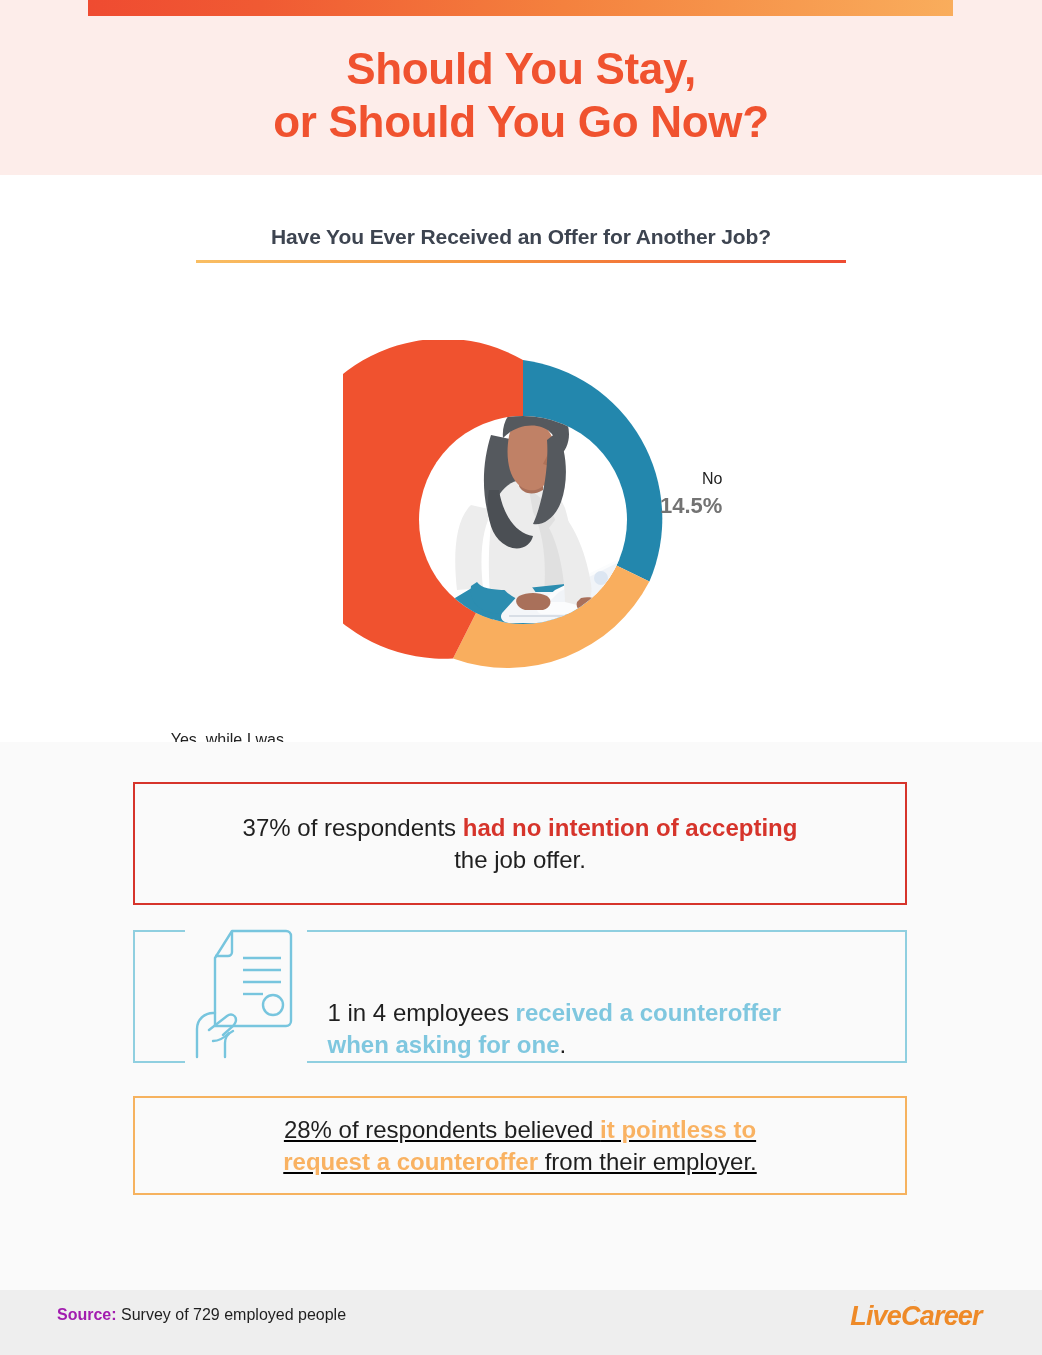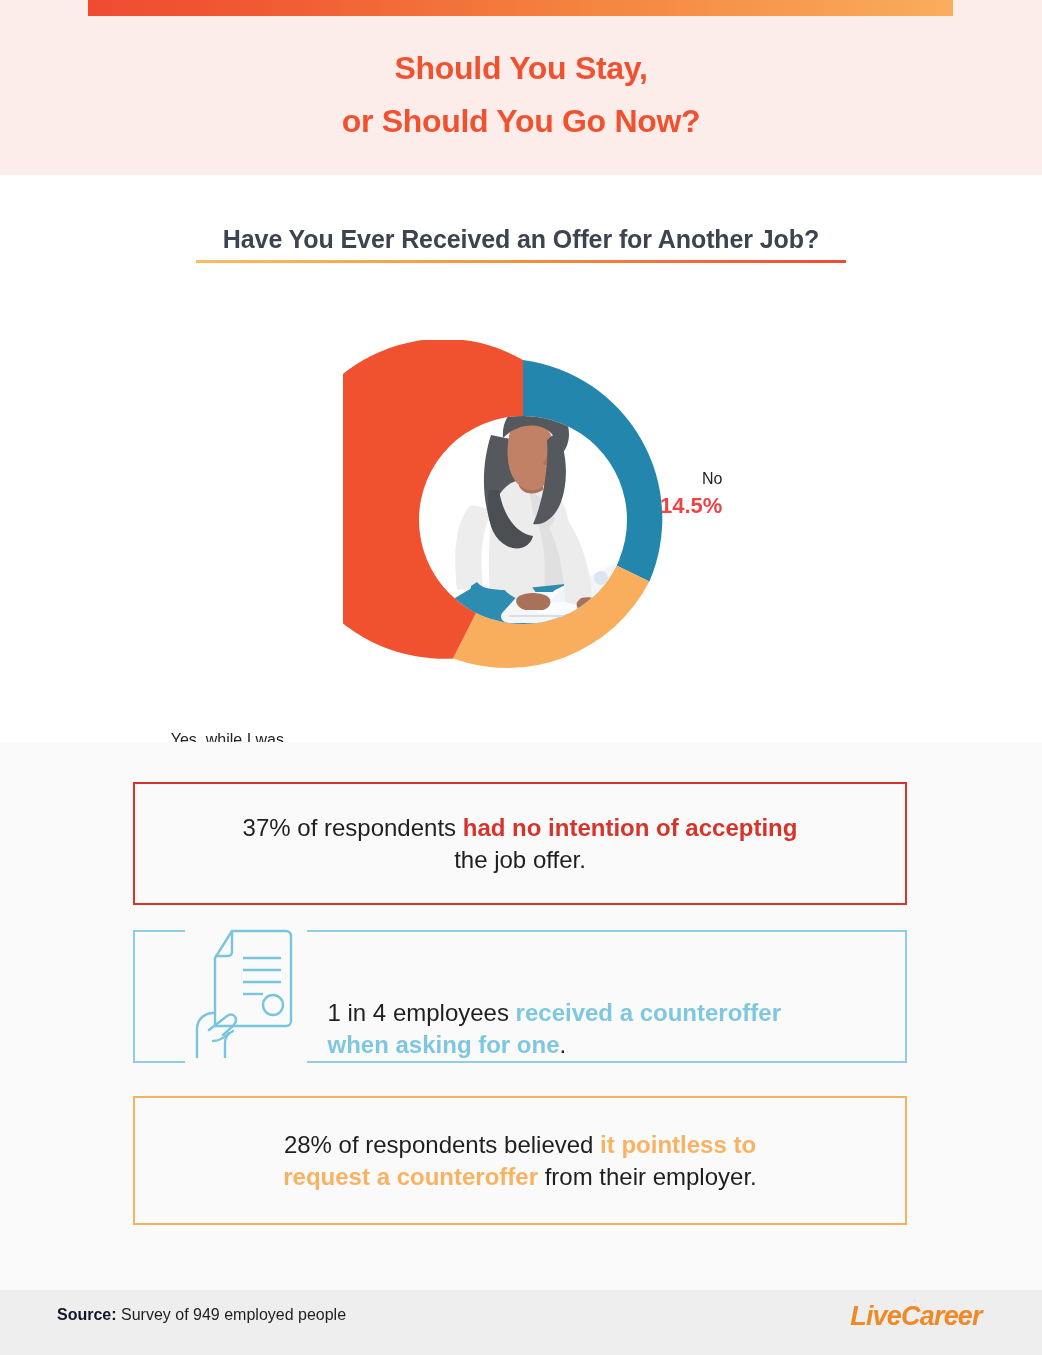--- a/index.html
+++ b/index.html
@@ -17,53 +17,53 @@
     background:#FDEDEA;
   }
   .topbar{
     position:absolute;left:88px;top:0;width:865px;height:16px;
     background:linear-gradient(90deg,#EF4B31 0%,#F05A33 20%,#F4813E 55%,#F9AD5C 100%);
   }
   .title{
     position:absolute;left:0;top:42px;width:1042px;
     text-align:center;
     color:#F0522F;
-    font-size:32px;
+    font-size:44px;
     font-weight:bold;
     line-height:53px;
     letter-spacing:-0.3px;
     white-space:pre-line;
     font-stretch:condensed;
   }
 
   
   .chart-section{
     position:absolute;left:0;top:175px;width:1042px;height:567px;
     background:#ffffff;
   }
   .chart-title{
     position:absolute;left:0;top:50px;width:1042px;text-align:center;
-    font-size:25px;font-weight:bold;color:#3D4450;letter-spacing:-0.1px;
+    font-size:21px;font-weight:bold;color:#3D4450;letter-spacing:-0.1px;
   }
   .chart-title-rule{
     position:absolute;left:196px;top:85px;width:650px;height:3px;
     background:linear-gradient(90deg,#F9BE63 0%,#F6963F 45%,#EE4B32 100%);
   }
 
   .donut-wrap{
     position:absolute;left:343px;top:165px;width:360px;height:360px;
   }
   .donut-wrap svg{display:block;}
 
   
   .lbl{position:absolute;font-size:16px;color:#222;line-height:22px;}
   .lbl .pct{display:block;font-size:22px;font-weight:bold;margin-top:5px;}
 
   .lbl-no{left:660px;top:293px;text-align:right;}
-  .lbl-no .pct{color:#ef4444;}
+  .lbl-no .pct{color:#737373;}
 
   .lbl-left{left:55px;top:554px;width:229px;text-align:right;}
   .lbl-left .pct{color:#F0522F;}
 
   .lbl-right{left:732px;top:581px;width:250px;text-align:left;}
   .lbl-right .pct{color:#F9AE5E;}
 
   .leader{position:absolute;}
 
   
@@ -85,37 +85,37 @@
   }
   .statbox .hl{font-weight:bold;}
 
   #stat1{top:40px;height:123px;border:2px solid #D6342B;}
   #stat1 .hl{color:#D6342B;}
 
   #stat2{top:188px;height:133px;border:2px solid #8FCFE0;}
   #stat2 .hl{color:#7FC7DF;}
   #stat2 p{text-align:left;max-width:480px;margin-left:95px;}
 
-  #stat3{top:354px;height:129px;border:2px solid #F6B25E;}
+  #stat3{top:354px;height:99px;border:2px solid #F6B25E;text-decoration:underline;}
   #stat3 .hl{color:#F9B262;}
 
   .doc-icon{
     position:absolute;left:185px;top:925px;width:122px;height:140px;
     background:#FAFAFA;
   }
 
   
   .footer{
     position:absolute;left:0;top:1290px;width:1042px;height:65px;
     background:#EEEEEE;
   }
   .source{
     position:absolute;left:57px;top:1306px;font-size:16px;color:#1F1F1F;
   }
-  .source .src-kw{color:#0f172a;font-weight:bold;}
+  .source .src-kw{color:#a21caf;font-weight:bold;}
   .logo{
     position:absolute;left:826px;top:1300px;width:180px;height:32px;
     display:flex;align-items:center;flex-direction:column;
   }
   .logo-mark{display:block;margin-right:2px;}
   .logo-text{
     font-size:27px;font-weight:bold;font-style:italic;color:#EE8A28;
     letter-spacing:-0.8px;
   }
 </style>
@@ -253,21 +253,21 @@
 
     <path d="M12,132 L12,104 C12,94 20,88 28,88 L30,88" fill="none" stroke="#77C5DE" stroke-width="2.4" stroke-linecap="round"></path>
     <path d="M24,105 L42,91 C46,88 51,90 51,95 C51,98 49,100 47,102 L38,110" fill="none" stroke="#77C5DE" stroke-width="2.4" stroke-linecap="round"></path>
     <path d="M28,116 C34,116 40,112 44,108" fill="none" stroke="#77C5DE" stroke-width="2.4" stroke-linecap="round"></path>
     <path d="M40,132 L40,118 C40,112 44,108 48,106" fill="none" stroke="#77C5DE" stroke-width="2.4" stroke-linecap="round"></path>
   </svg>
 </div>
 
 <div class="footer"></div>
 <div class="source">
-  <span class="src-kw">Source:</span><span> Survey of 949 employed people</span>
+  <span class="src-kw">Source:</span><span> Survey of 729 employed people</span>
 </div>
 <div class="logo">
   <svg class="logo-mark" width="34" height="24" viewBox="0 0 34 24">
     <rect x="0" y="17" width="5" height="5" fill="#D93A2B"></rect>
     <rect x="7" y="17" width="5" height="5" fill="#EE8A28"></rect>
     <rect x="14" y="17" width="5" height="5" fill="#D93A2B"></rect>
     <rect x="7" y="10" width="5" height="5" fill="#D93A2B"></rect>
     <rect x="14" y="10" width="5" height="5" fill="#EE8A28"></rect>
     <rect x="14" y="3" width="5" height="5" fill="#D93A2B"></rect>
   </svg>

